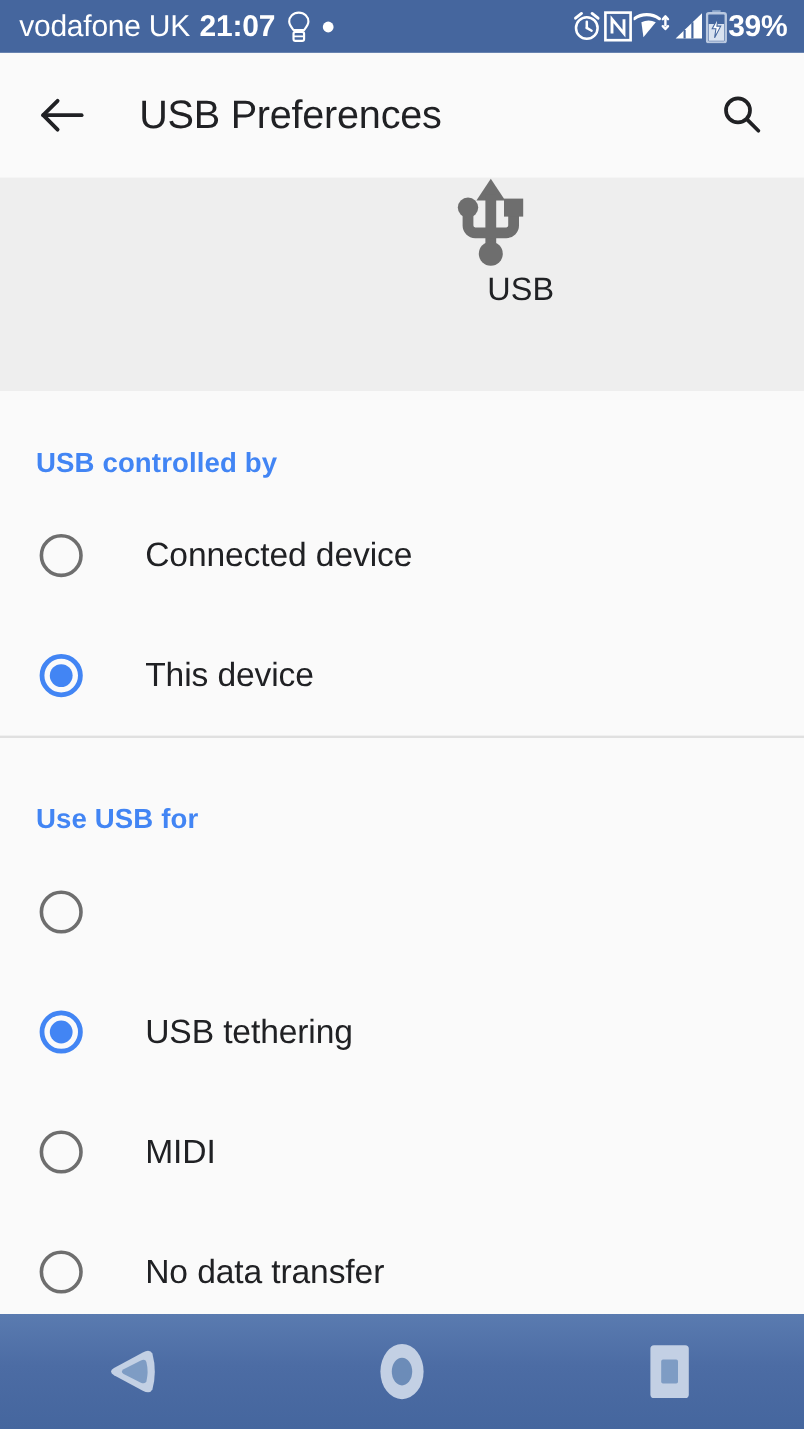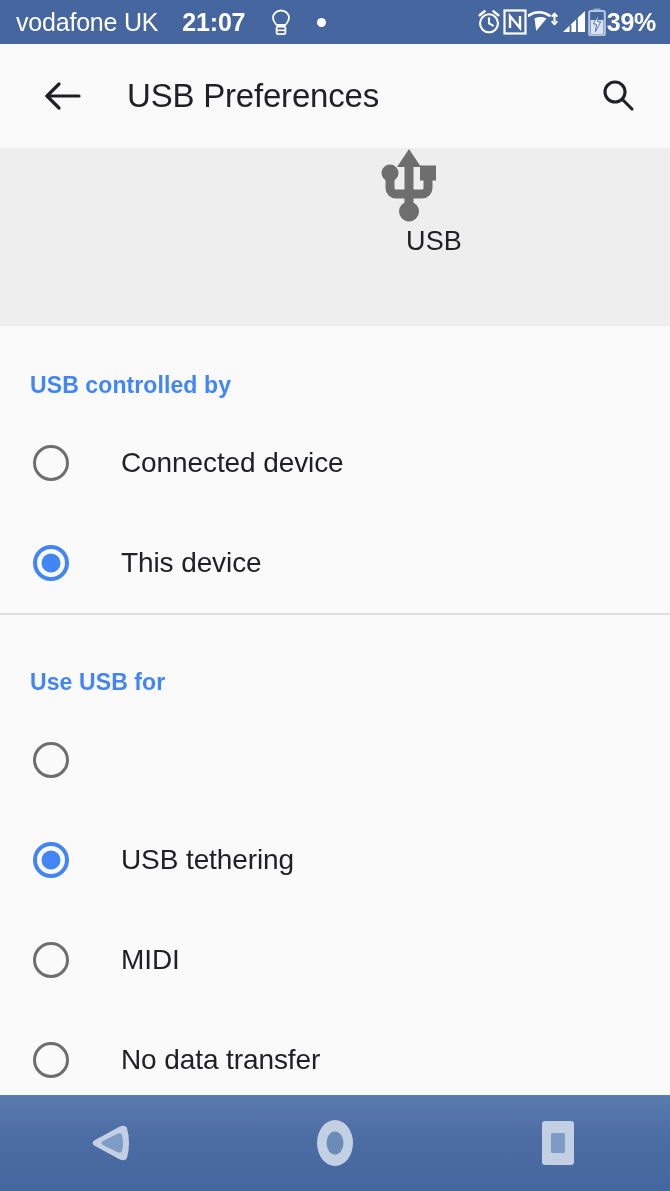--- a/index.html
+++ b/index.html
@@ -22,21 +22,21 @@
     display: flex;
     align-items: center;
     padding: 0 14px 0 16px;
     box-sizing: border-box;
     color: #ffffff;
     position: relative;
   }
   .status-left {
     display: flex;
     align-items: center;
-    gap: 26px;
+    gap: 10px;
   }
   .carrier-text {
     font-size: 25px;
     letter-spacing: -0.2px;
     white-space: nowrap;
     color: #ffffff;
   }
   .clock-text {
     font-size: 25px;
     font-weight: bold;
@@ -68,21 +68,21 @@
     color: #ffffff;
     letter-spacing: -0.3px;
   }
 
   
   .app-bar {
     height: 104px;
     background: #fafafa;
     display: flex;
     align-items: center;
-    padding: 0 26px 0 37px;
+    padding: 0 26px 0 26px;
     box-sizing: border-box;
   }
   .back-btn {
     width: 52px;
     height: 52px;
     display: flex;
     align-items: center;
     justify-content: center;
     cursor: pointer;
     flex: none;

